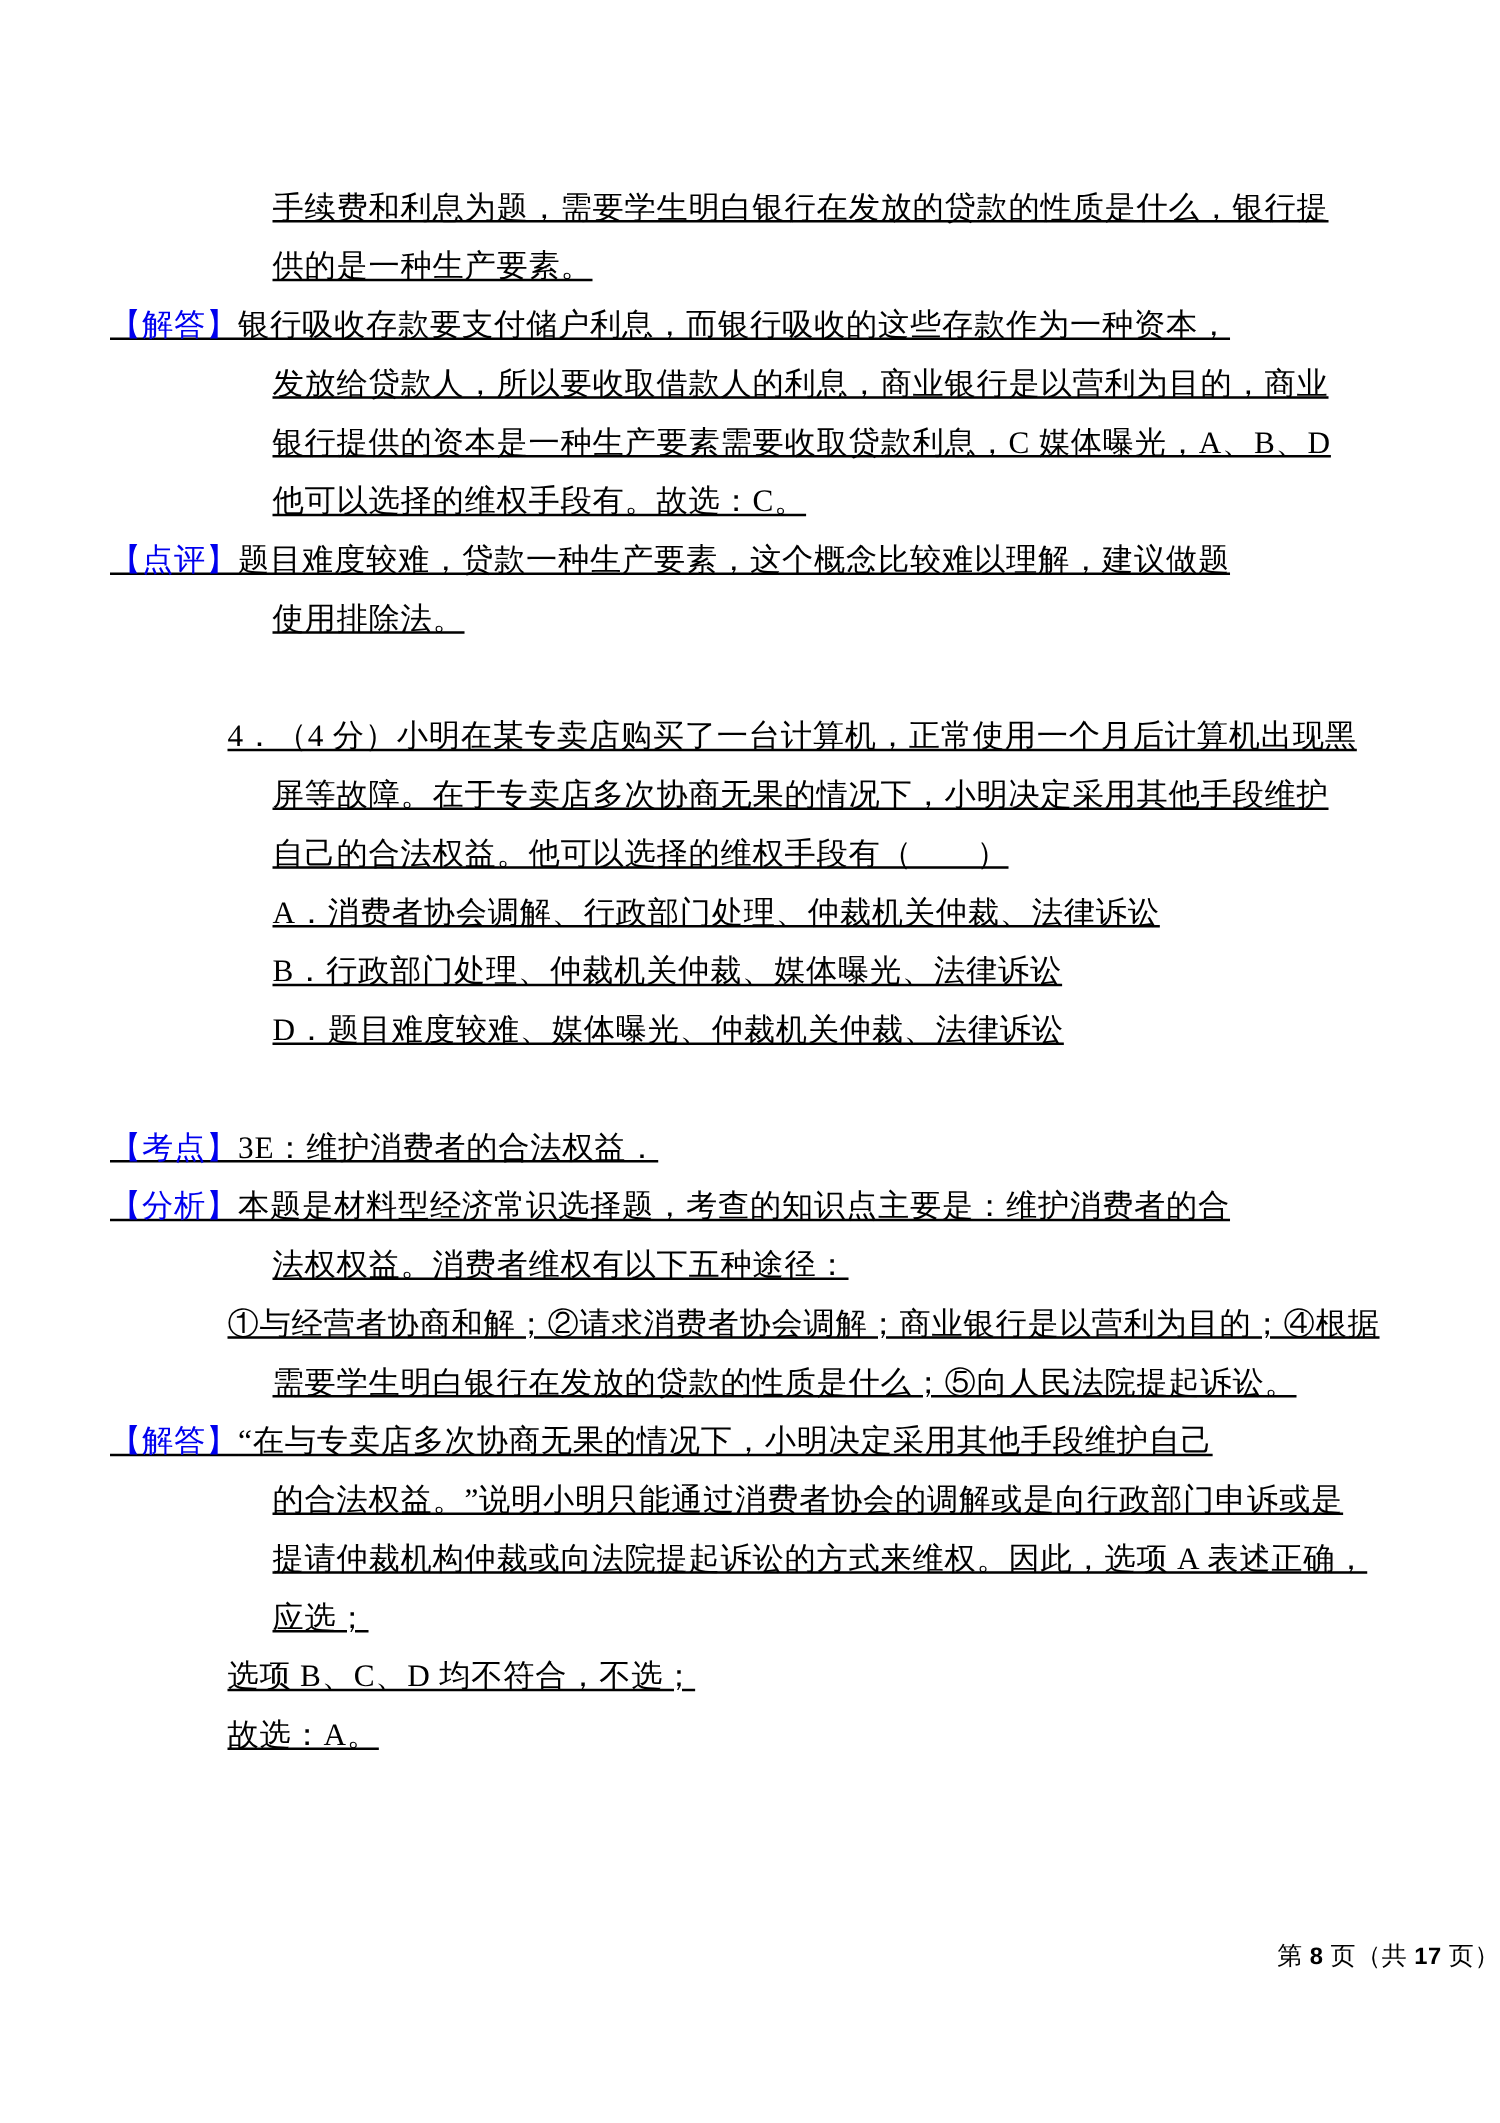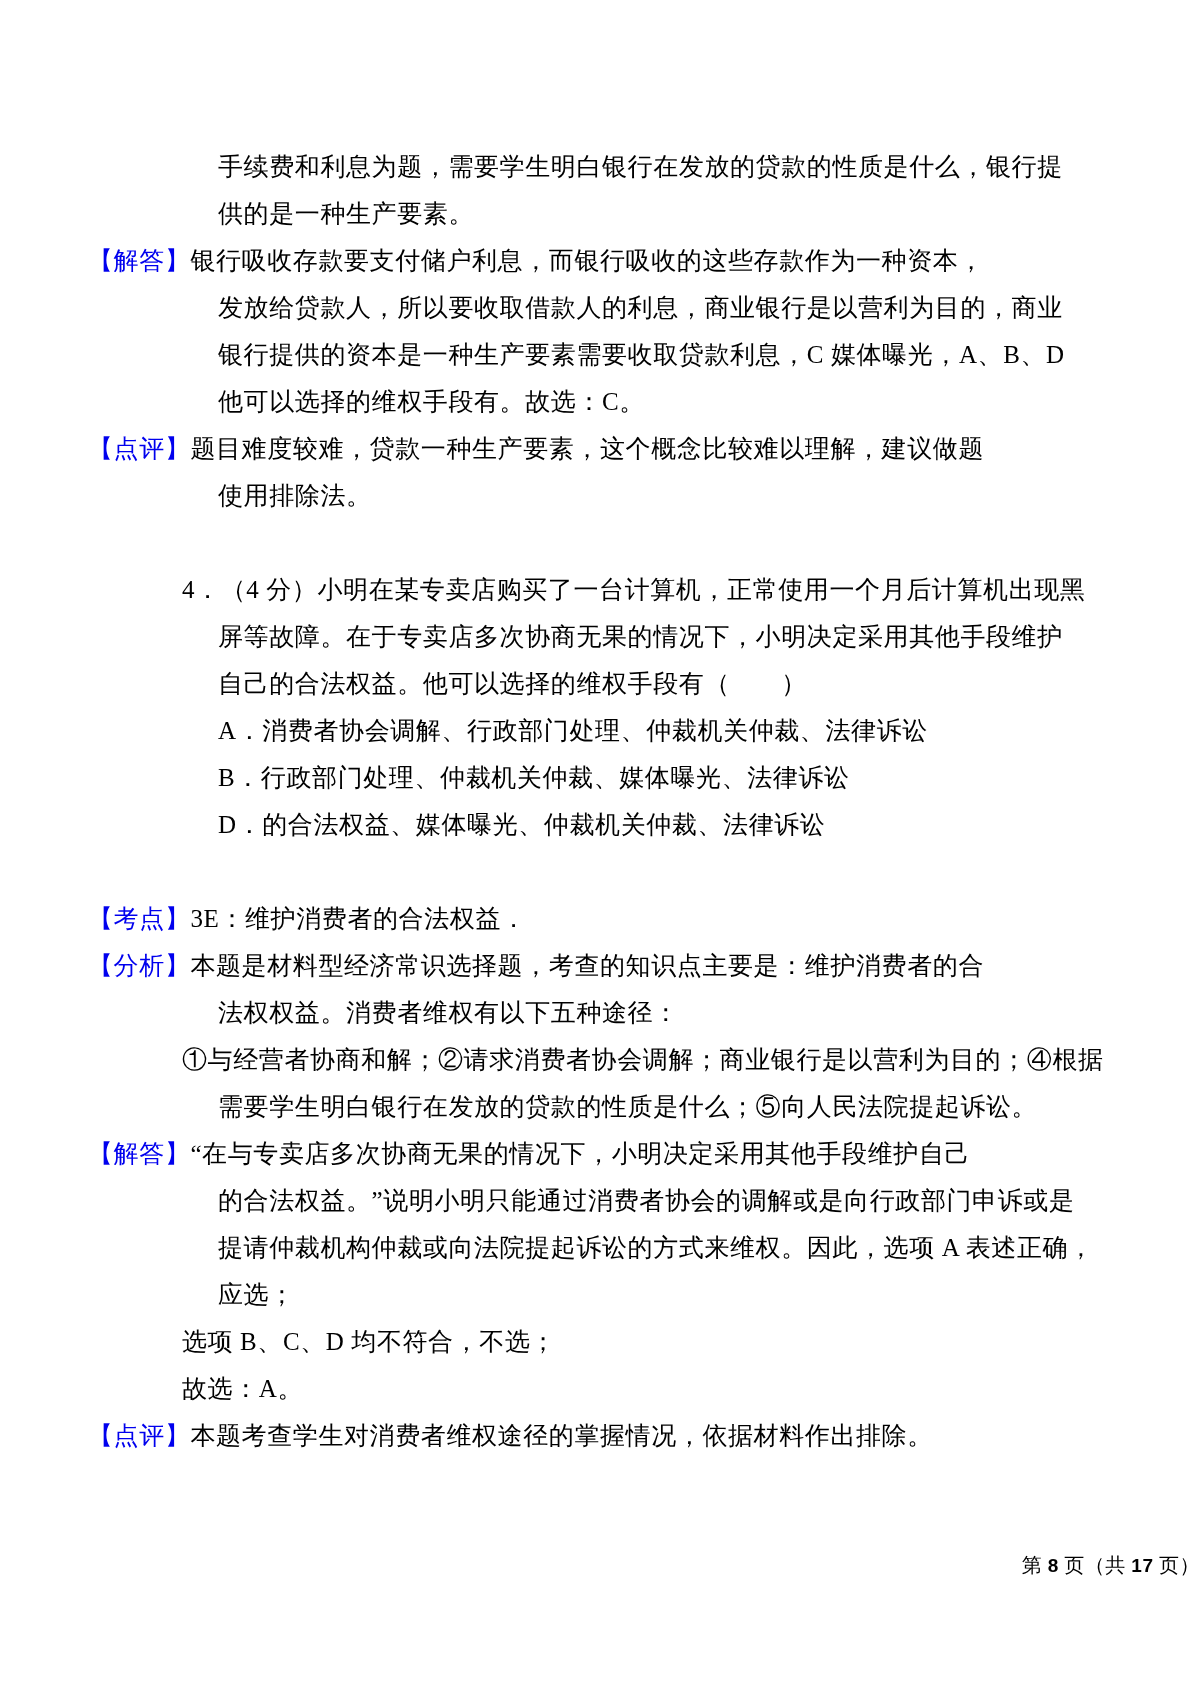--- a/index.html
+++ b/index.html
@@ -8,20 +8,21 @@
     background: #ffffff;
   }
   .page {
     position: relative;
     width: 1200px;
     height: 1698px;
     background: #ffffff;
     overflow: hidden;
     font-family: "Liberation Serif", "DejaVu Serif", serif;
     color: #000000;
+    text-decoration: underline;
   }
   .doc {
     padding-top: 143px;
     font-size: 25px;
     letter-spacing: 0.6px;
   }
   .line {
     line-height: 47px;
     height: 47px;
     white-space: pre;
@@ -69,36 +70,35 @@
     <div class="line m-tag"><span class="tag">【点评】</span><span>题目难度较难，贷款一种生产要素，这个概念比较难以理解，建议做题</span></div>
     <div class="line m-cont">使用排除法。</div>
 
     <div class="spacer"></div>
 
     <div class="line m-left">4．（4 分）小明在某专卖店购买了一台计算机，正常使用一个月后计算机出现黑</div>
     <div class="line m-cont">屏等故障。在于专卖店多次协商无果的情况下，小明决定采用其他手段维护</div>
     <div class="line m-cont">自己的合法权益。他可以选择的维权手段有（　　）</div>
     <div class="line m-cont">A．消费者协会调解、行政部门处理、仲裁机关仲裁、法律诉讼</div>
     <div class="line m-cont">B．行政部门处理、仲裁机关仲裁、媒体曝光、法律诉讼</div>
-    <div class="line m-cont">D．的合法权益、媒体曝光、仲裁机关仲裁、法律诉讼</div>
+    <div class="line m-cont">D．题目难度较难、媒体曝光、仲裁机关仲裁、法律诉讼</div>
 
     <div class="spacer"></div>
 
     <div class="line m-tag"><span class="tag">【考点】</span><span>3E：维护消费者的合法权益．</span></div>
     <div class="line m-tag"><span class="tag">【分析】</span><span>本题是材料型经济常识选择题，考查的知识点主要是：维护消费者的合</span></div>
     <div class="line m-cont">法权权益。消费者维权有以下五种途径：</div>
     <div class="line m-left">①与经营者协商和解；②请求消费者协会调解；商业银行是以营利为目的；④根据</div>
     <div class="line m-cont">需要学生明白银行在发放的贷款的性质是什么；⑤向人民法院提起诉讼。</div>
 
     <div class="line m-tag"><span class="tag">【解答】</span><span>“在与专卖店多次协商无果的情况下，小明决定采用其他手段维护自己</span></div>
     <div class="line m-cont">的合法权益。”说明小明只能通过消费者协会的调解或是向行政部门申诉或是</div>
     <div class="line m-cont">提请仲裁机构仲裁或向法院提起诉讼的方式来维权。因此，选项 A 表述正确，</div>
     <div class="line m-cont">应选；</div>
     <div class="line m-left">选项 B、C、D 均不符合，不选；</div>
     <div class="line m-left">故选：A。</div>
 
-    <div class="line m-tag"><span class="tag">【点评】</span><span>本题考查学生对消费者维权途径的掌握情况，依据材料作出排除。</span></div>
 
   </main>
 
   <footer class="footer"><span>第 </span><b>8</b><span> 页（共 </span><b>17</b><span> 页）</span></footer>
 
 </div>
 
 </body></html>

